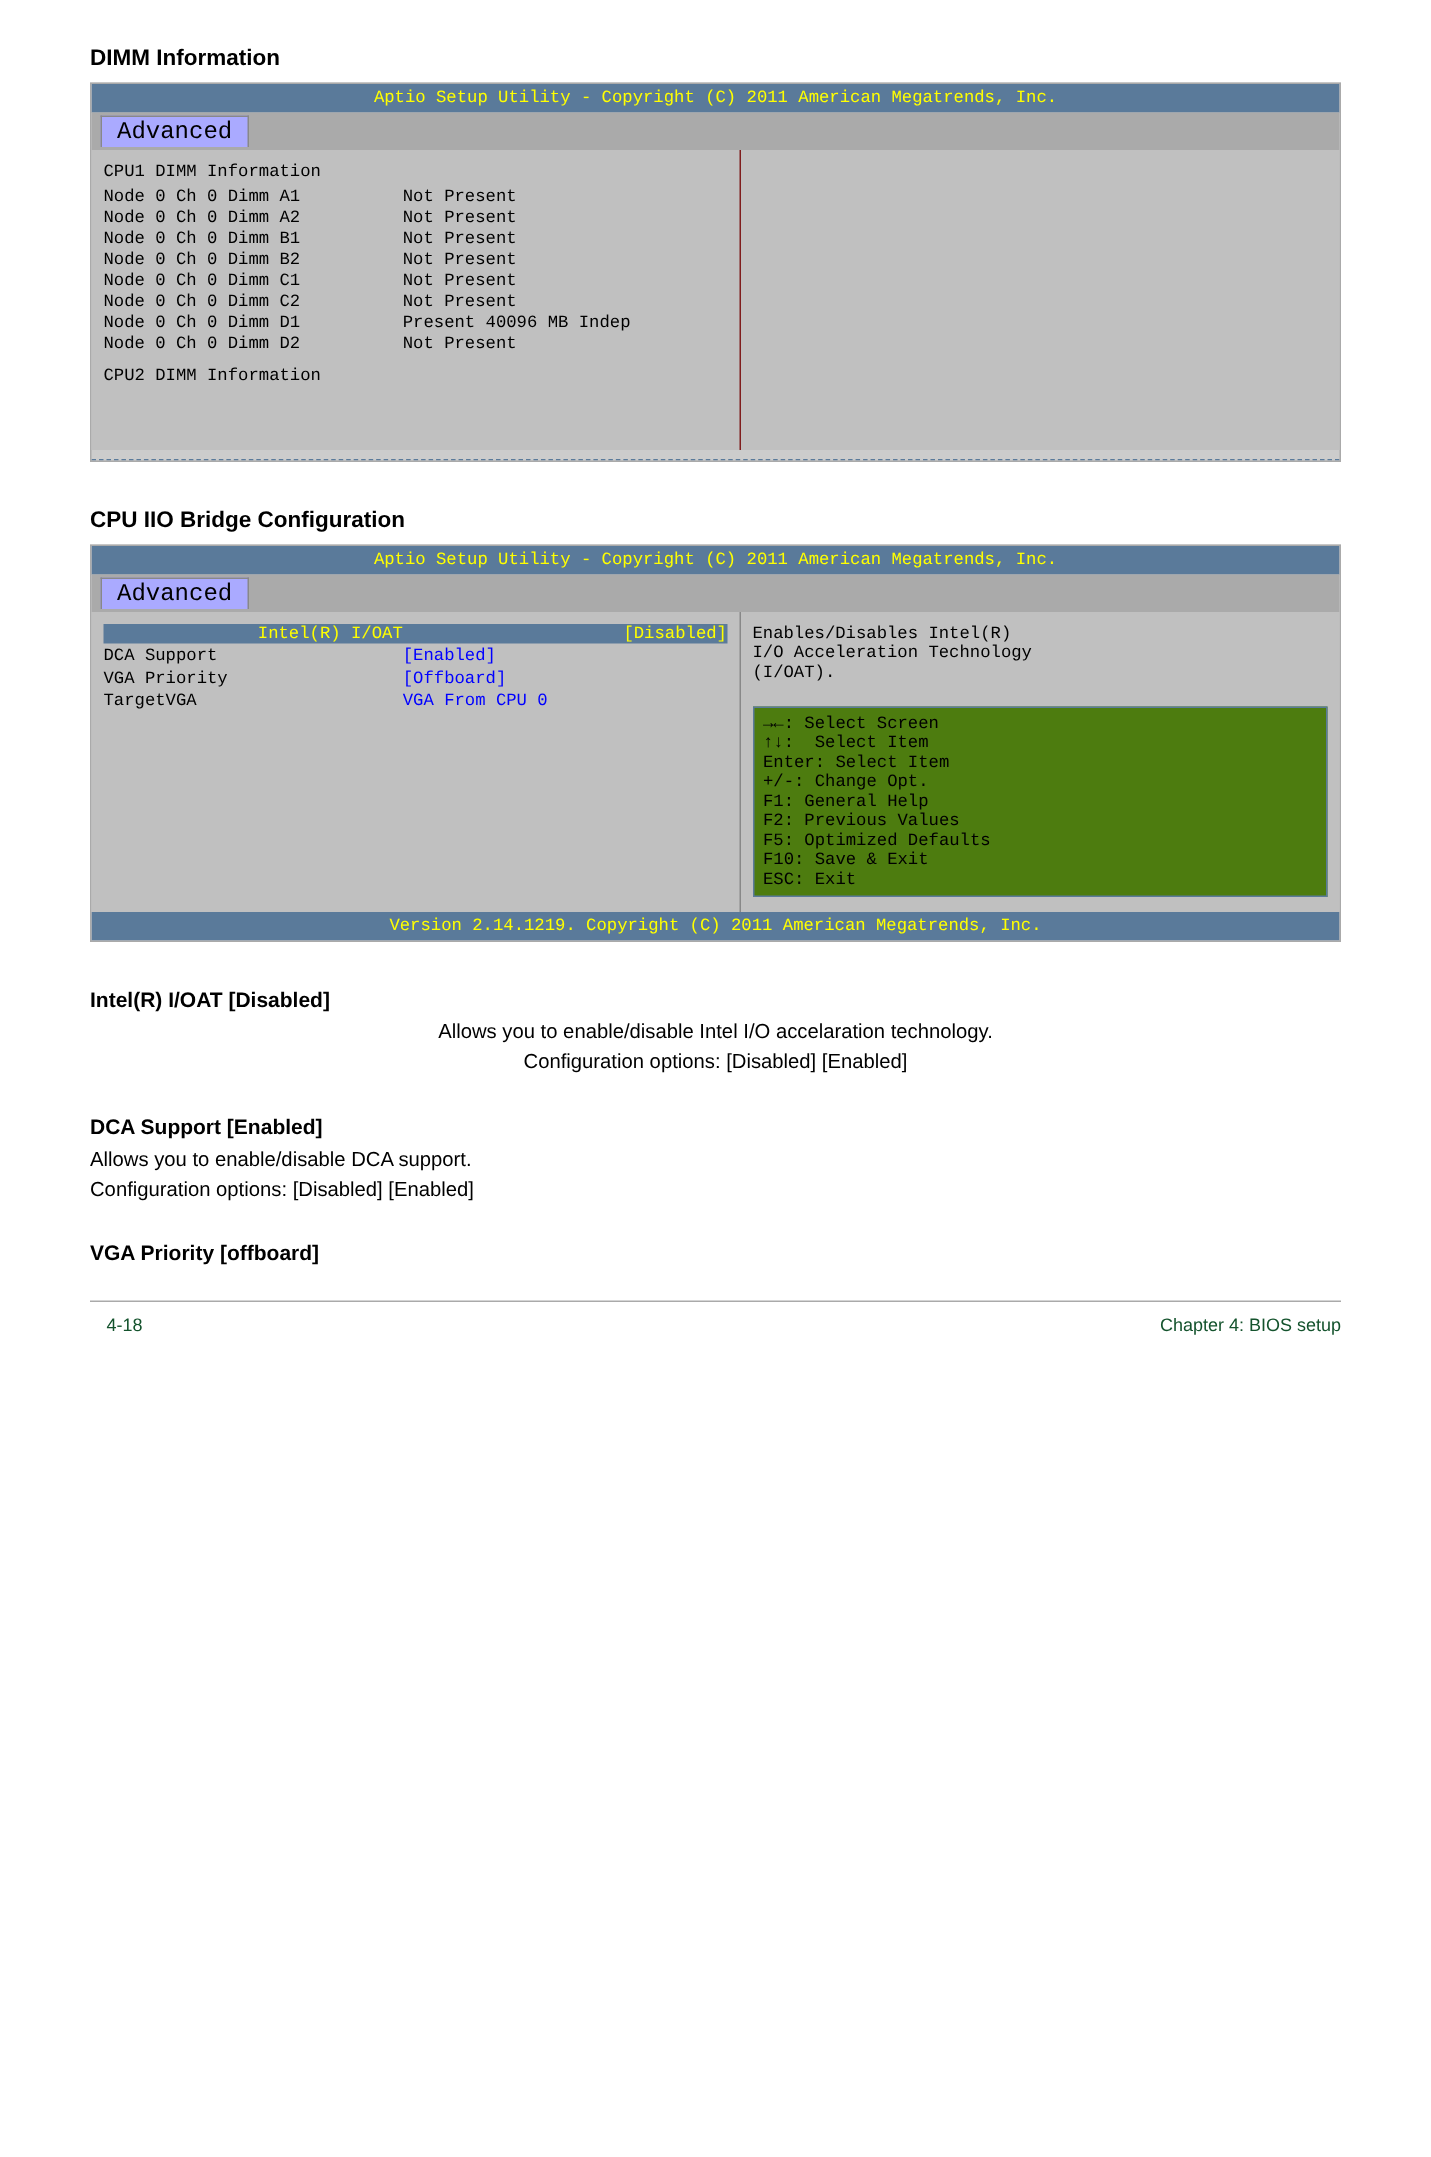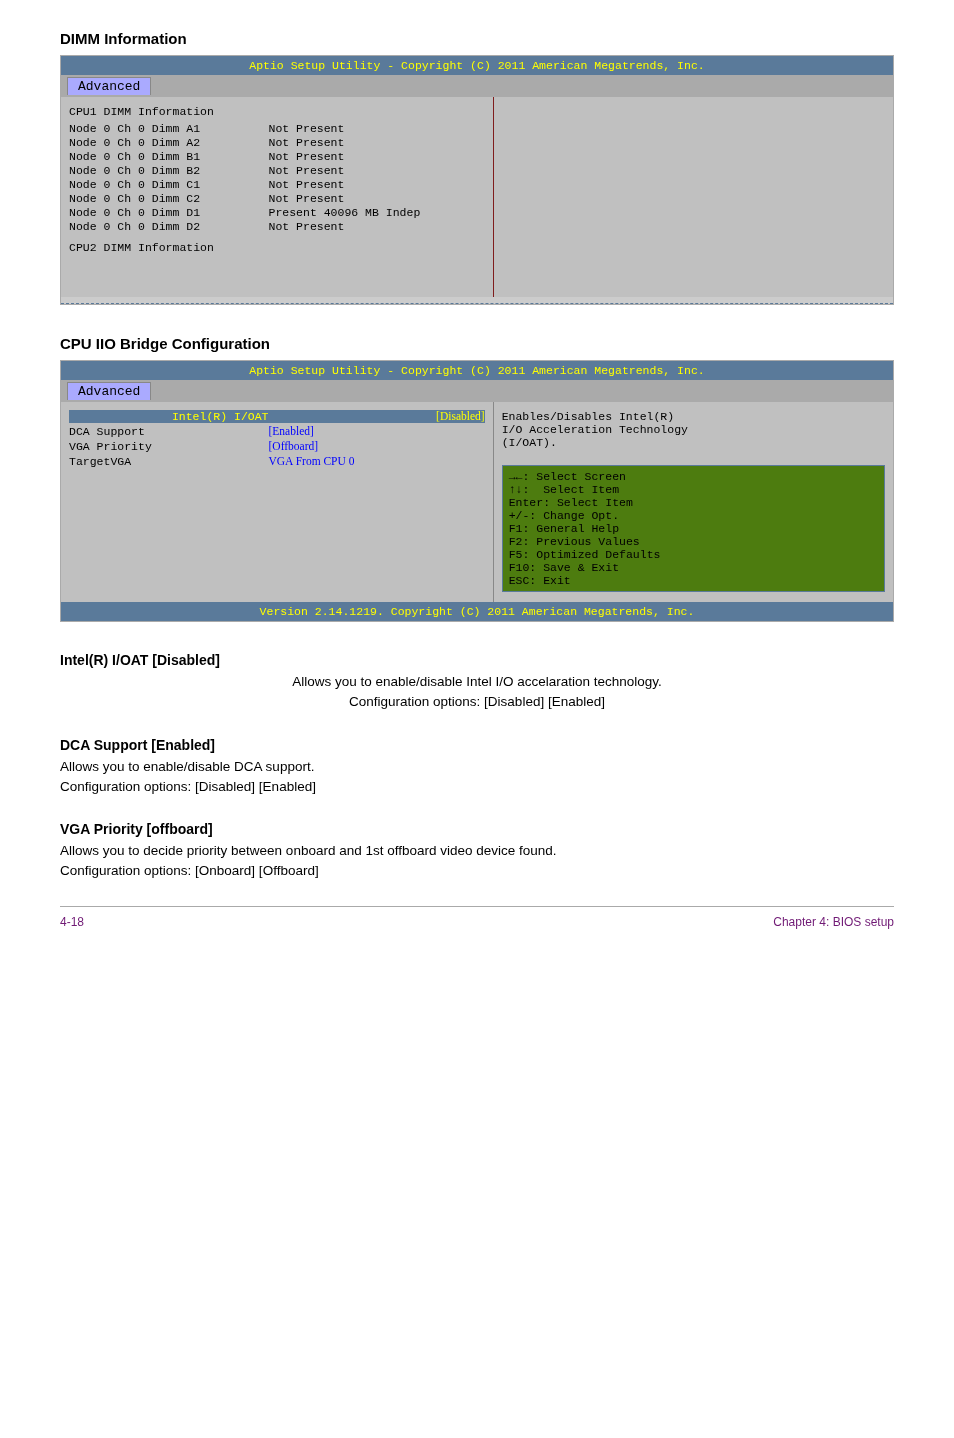--- a/index.html
+++ b/index.html
@@ -43,21 +43,21 @@
       padding: 2px 6px;
       display: flex;
       gap: 0;
     }
 
     .bios-tab {
       background: #c0c0c0;
       border: 1px solid #888;
       padding: 1px 10px;
       font-family: 'Courier New', Courier, monospace;
-      font-size: 13px;
+      font-size: 16px;
       color: #000;
     }
 
     .bios-tab.active {
       background: #aaaaff;
       color: #000;
       border-bottom: none;
     }
 
     .bios-body {
@@ -160,21 +160,20 @@
     .iio-label {
       flex: 0 0 48%;
       white-space: pre;
       color: #000;
     }
 
     .iio-value {
       flex: 1;
       white-space: pre;
       color: #00f;
-      font-family: Liberation Serif, serif;
     }
 
     
     .desc-section {
       margin-bottom: 24px;
     }
 
     .desc-title {
       font-weight: bold;
       font-size: 14px;
@@ -191,22 +190,23 @@
     hr.page-divider {
       border: none;
       border-top: 1px solid #aaa;
       margin: 20px 0 8px 0;
     }
 
     .page-footer {
       display: flex;
       justify-content: space-between;
       font-size: 12px;
-      color: #701a75;
+      color: #14532d;
       margin-top: 4px;
+      margin-left: 11px;
     }
 
     .bios-selected-row {
       background: #5a7a9a;
       color: #ffff00 !important;
     }
 
     .bios-selected-row .iio-label,
     .bios-selected-row .iio-value {
       color: #ffff00 !important;
@@ -324,21 +324,19 @@
 </div>
 
 <div class="desc-section">
   <div class="desc-title">DCA Support [Enabled]</div>
   <div class="desc-text" style="white-space: pre-line;">Allows you to enable/disable DCA support.
 Configuration options: [Disabled] [Enabled]</div>
 </div>
 
 <div class="desc-section">
   <div class="desc-title">VGA Priority [offboard]</div>
-  <div class="desc-text" style="white-space: pre-line;">Allows you to decide priority between onboard and 1st offboard video device found.
-Configuration options: [Onboard] [Offboard]</div>
 </div>
 
 <hr class="page-divider">
 <div class="page-footer">
   <span>4-18</span>
   <span>Chapter 4: BIOS setup</span>
 </div>
 
 </body></html>

